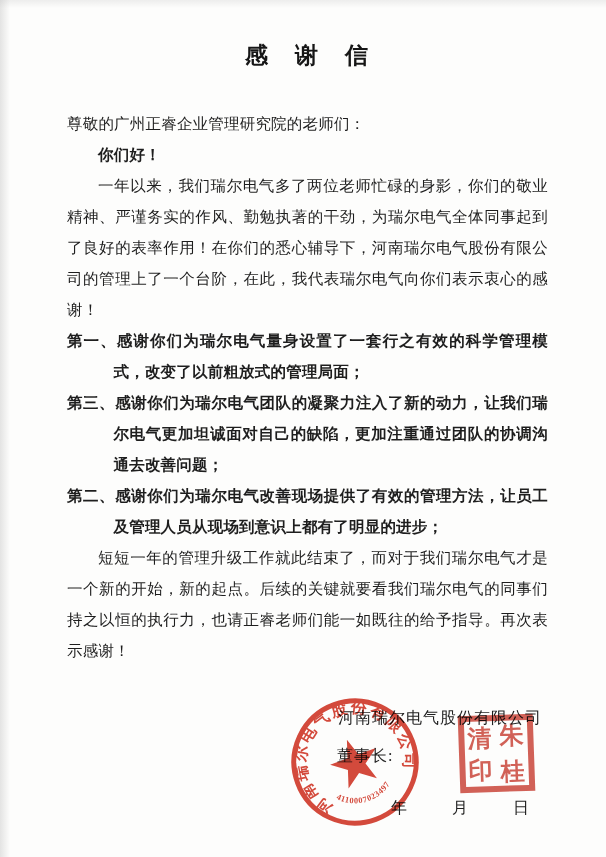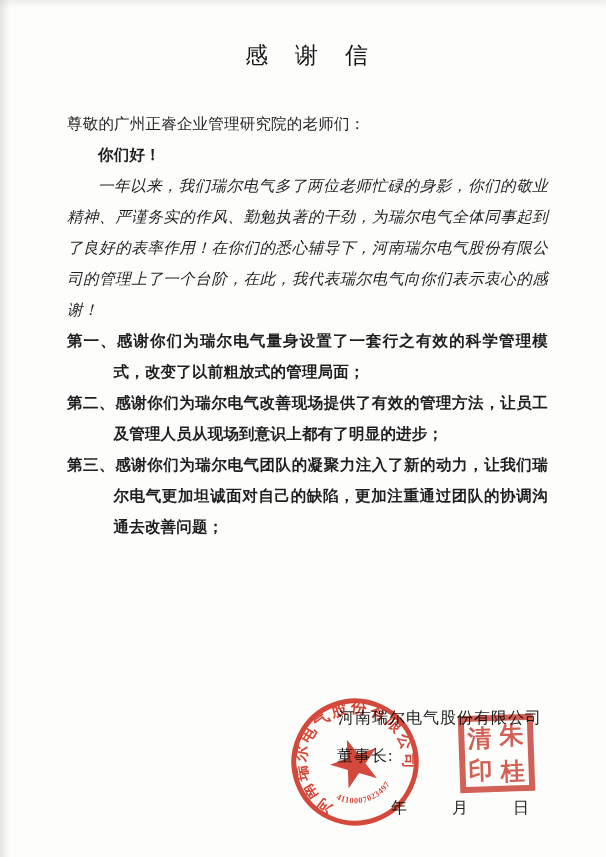--- a/index.html
+++ b/index.html
@@ -35,35 +35,35 @@
   }
   .content {
     position: absolute;
     left: 67px;
     top: 40px;
     width: 481px;
   }
   .title {
     text-align: center;
     font-size: 23px;
-    font-weight: normal;
+    font-weight: bold;
     letter-spacing: 2px;
     margin: 0 0 37px 0;
     color: #161616;
   }
   .content p {
     margin: 0;
     font-size: 15.5px;
     line-height: 31px;
     text-align: justify;
     letter-spacing: 0.2px;
   }
   p.salutation { text-indent: 0; margin-top: 24px; }
   p.greeting   { text-indent: 2em; font-weight: bold; }
-  p.body       { text-indent: 2em; font-style: italic; }
+  p.body       { text-indent: 2em; }
   p.numbered   { padding-left: 3em; text-indent: -3em; font-weight: bold; }
 
   
   .sig-company {
     position: absolute;
     left: 338px; top: 708px;
     font-size: 16px;
     letter-spacing: 1px;
     white-space: nowrap;
   }
@@ -103,22 +103,23 @@
 <body>
 
 <div class="page">
 
   <div class="content">
     <h1 class="title">感　谢　信</h1>
     <p class="salutation">尊敬的广州正睿企业管理研究院的老师们：</p>
     <p class="greeting">你们好！</p>
     <p class="body">一年以来，我们瑞尔电气多了两位老师忙碌的身影，你们的敬业精神、严谨务实的作风、勤勉执著的干劲，为瑞尔电气全体同事起到了良好的表率作用！在你们的悉心辅导下，河南瑞尔电气股份有限公司的管理上了一个台阶，在此，我代表瑞尔电气向你们表示衷心的感谢！</p>
     <p class="numbered">第一、感谢你们为瑞尔电气量身设置了一套行之有效的科学管理模式，改变了以前粗放式的管理局面；</p>
+    <p class="numbered">第三、感谢你们为瑞尔电气团队的凝聚力注入了新的动力，让我们瑞尔电气更加坦诚面对自己的缺陷，更加注重通过团队的协调沟通去改善问题；</p>
     <p class="numbered">第二、感谢你们为瑞尔电气改善现场提供了有效的管理方法，让员工及管理人员从现场到意识上都有了明显的进步；</p>
-    <p class="numbered">第三、感谢你们为瑞尔电气团队的凝聚力注入了新的动力，让我们瑞尔电气更加坦诚面对自己的缺陷，更加注重通过团队的协调沟通去改善问题；</p>
+    <p class="body">短短一年的管理升级工作就此结束了，而对于我们瑞尔电气才是一个新的开始，新的起点。后续的关键就要看我们瑞尔电气的同事们持之以恒的执行力，也请正睿老师们能一如既往的给予指导。再次表示感谢！</p>
   </div>
 
   <div class="sig-company">河南瑞尔电气股份有限公司</div>
   <div class="sig-chairman">董事长:</div>
   <div class="sig-date">
     <span>年</span>
     <span>月</span>
     <span>日</span>
   </div>
 

